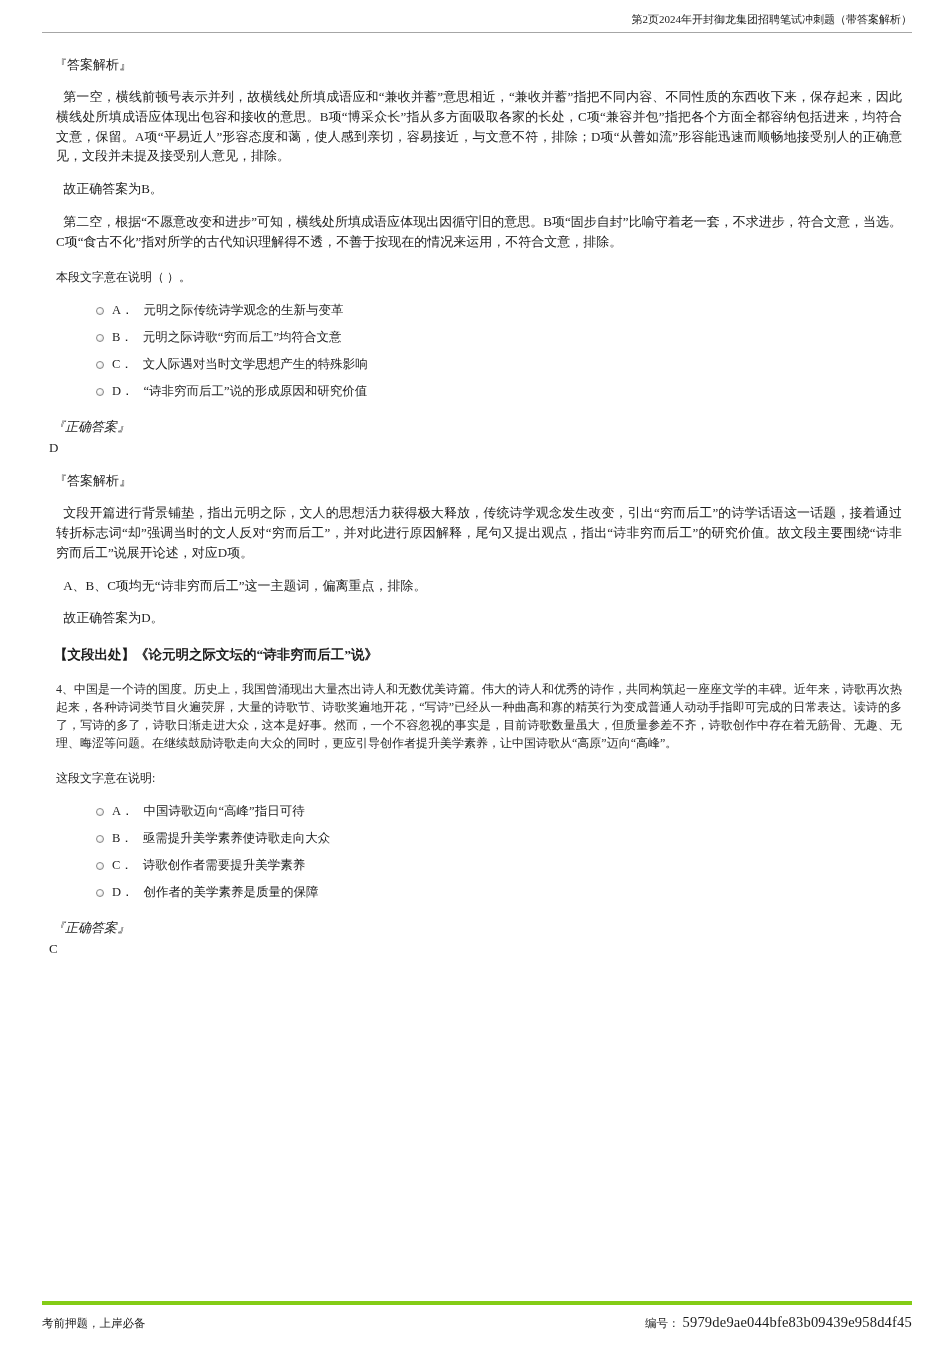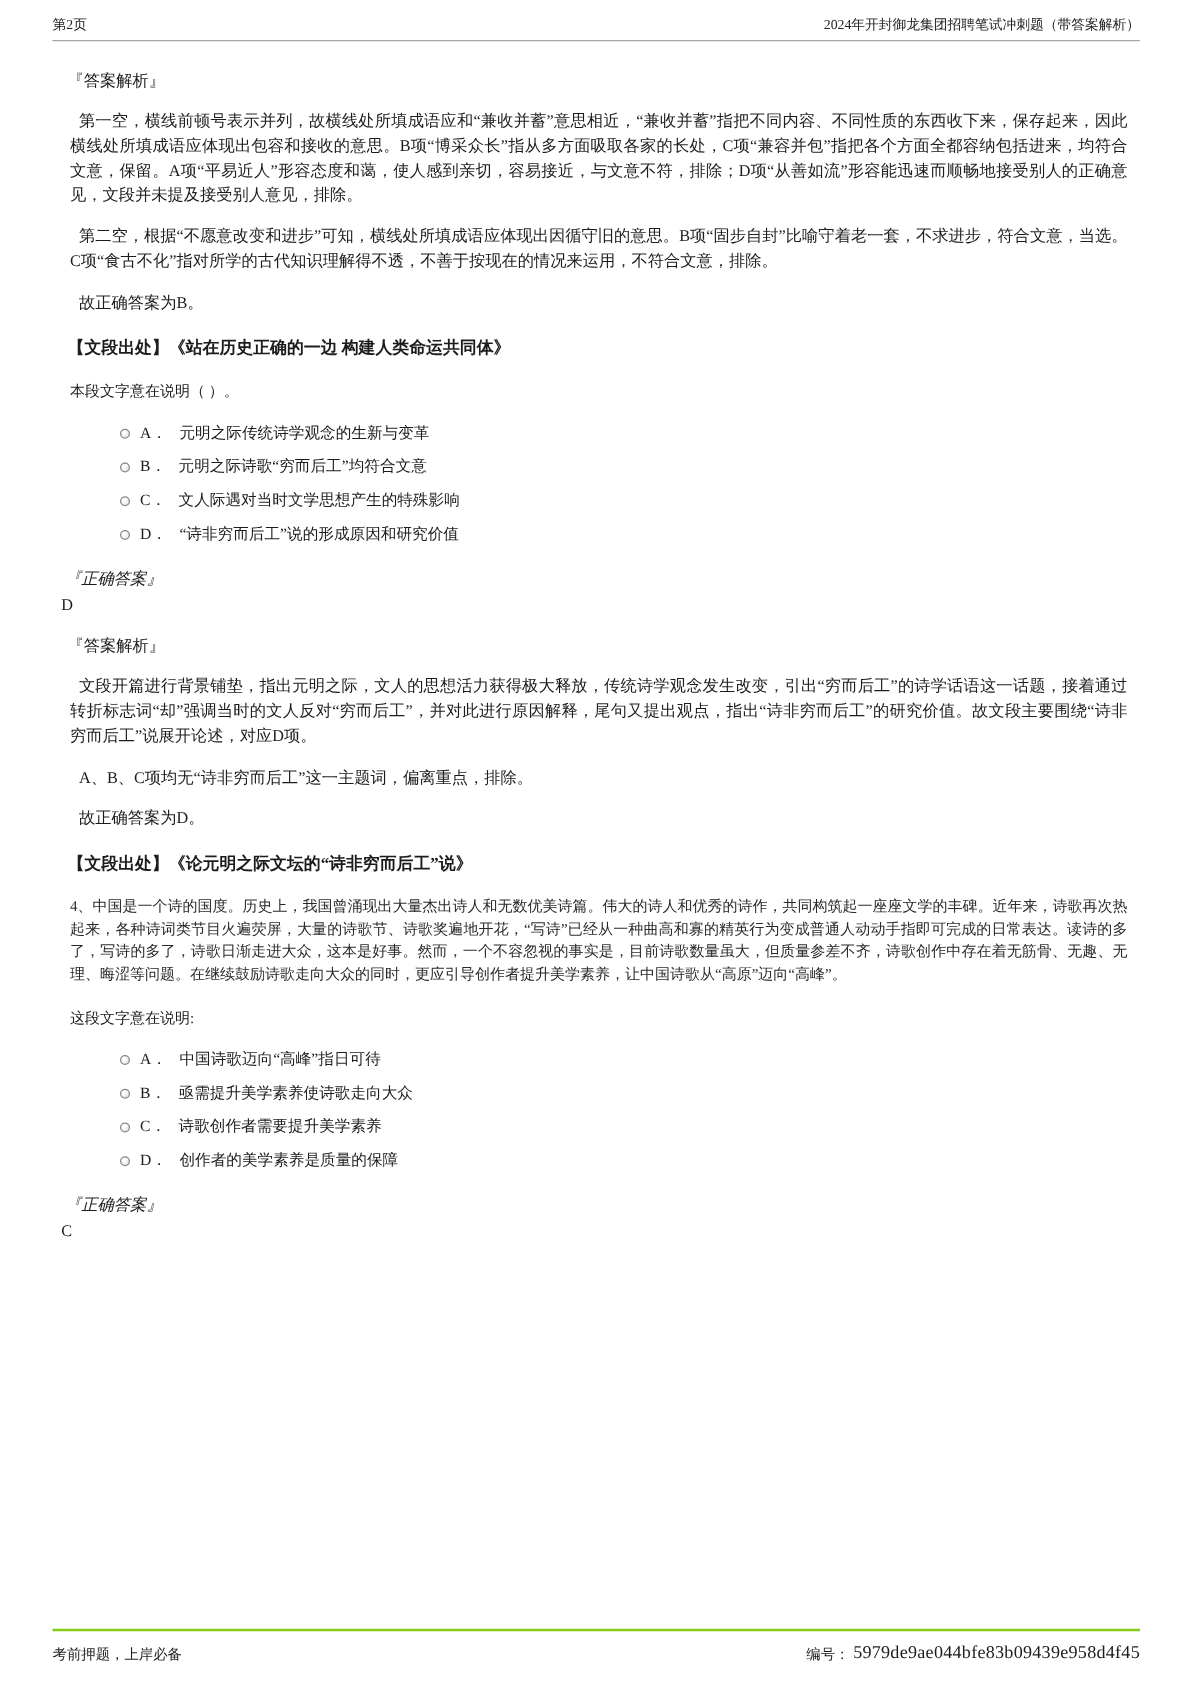--- a/index.html
+++ b/index.html
@@ -7,21 +7,21 @@
   body {
     width: 950px; height: 1345px;
     background: #ffffff;
     font-family: "Liberation Serif", "DejaVu Serif", serif;
     color: #1c1c1c;
     position: relative;
     overflow: hidden;
   }
   .header {
     position: absolute; top: 12px; left: 42px; right: 38px;
-    display: flex; justify-content: space-between; align-items: flex-end;
+    display: flex; justify-content: flex-end; align-items: flex-end;
     font-size: 11px; color: #222;
     padding-bottom: 5px;
     border-bottom: 1px solid #a6a6a6;
   }
   .content {
     position: absolute; top: 40px; left: 56px; right: 48px;
   }
   .heading {
     font-size: 13px; margin: 16px 0 10px; margin-left: -2px;
   }
@@ -42,21 +42,21 @@
   .radio {
     width: 8px; height: 8px; border: 1px solid #858585; border-radius: 50%;
     background: radial-gradient(circle at 35% 35%, #ffffff 20%, #d9d9d9 100%);
     margin-right: 8px; flex: 0 0 auto;
   }
   .letter { margin-right: 10px; }
   .ans-heading { font-size: 13px; margin: 18px 0 4px; margin-left: -4px; font-style: italic; }
   .ans-letter  { font-size: 13px; margin: 3px 0 6px; margin-left: -7px; }
   .footer {
     position: absolute; left: 42px; right: 38px; bottom: 14px;
-    border-top: 2px solid #84cc16;
+    border-top: 4px solid #84cc16;
     display: flex; justify-content: space-between; align-items: baseline;
     padding-top: 9px;
     font-size: 11.5px; color: #1c1c1c;
   }
   .code-wrap { display: inline-flex; align-items: flex-end; }
   .code {
     font-family: Liberation Serif, serif;
     font-size: 14.5px; margin-left: 3px; letter-spacing: 0.2px;
   }
 </style>
@@ -65,23 +65,22 @@
 
 <header class="header">
   <span>第2页</span>
   <span>2024年开封御龙集团招聘笔试冲刺题（带答案解析）</span>
 </header>
 
 <main class="content">
 
   <p class="heading">『答案解析』</p>
   <p class="para">第一空，横线前顿号表示并列，故横线处所填成语应和“兼收并蓄”意思相近，“兼收并蓄”指把不同内容、不同性质的东西收下来，保存起来，因此横线处所填成语应体现出包容和接收的意思。B项“博采众长”指从多方面吸取各家的长处，C项“兼容并包”指把各个方面全都容纳包括进来，均符合文意，保留。A项“平易近人”形容态度和蔼，使人感到亲切，容易接近，与文意不符，排除；D项“从善如流”形容能迅速而顺畅地接受别人的正确意见，文段并未提及接受别人意见，排除。</p>
+  <p class="para">故正确答案为B。</p>
   <p class="para">第二空，根据“不愿意改变和进步”可知，横线处所填成语应体现出因循守旧的意思。B项“固步自封”比喻守着老一套，不求进步，符合文意，当选。C项“食古不化”指对所学的古代知识理解得不透，不善于按现在的情况来运用，不符合文意，排除。</p>
-  <p class="para">故正确答案为B。</p>
-  <p class="source">【文段出处】《站在历史正确的一边 构建人类命运共同体》</p>
 
   <p class="prompt">本段文字意在说明（ ）。</p>
 
   <div class="options">
     <div class="option">
       <span class="radio"></span>
       <span class="letter">A．</span>
       <span class="opt-text">元明之际传统诗学观念的生新与变革</span>
     </div>
     <div class="option">

